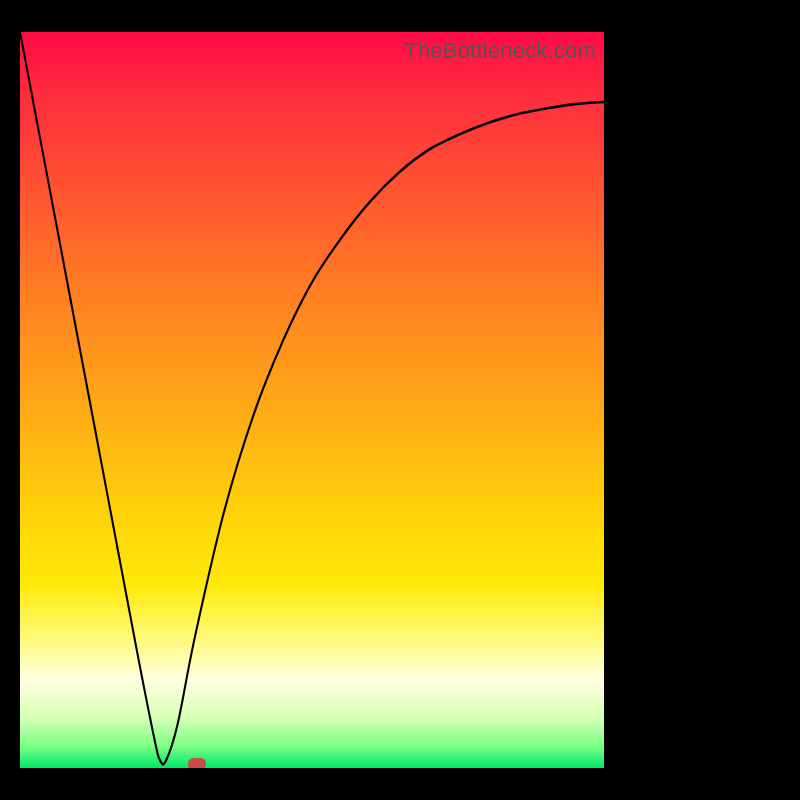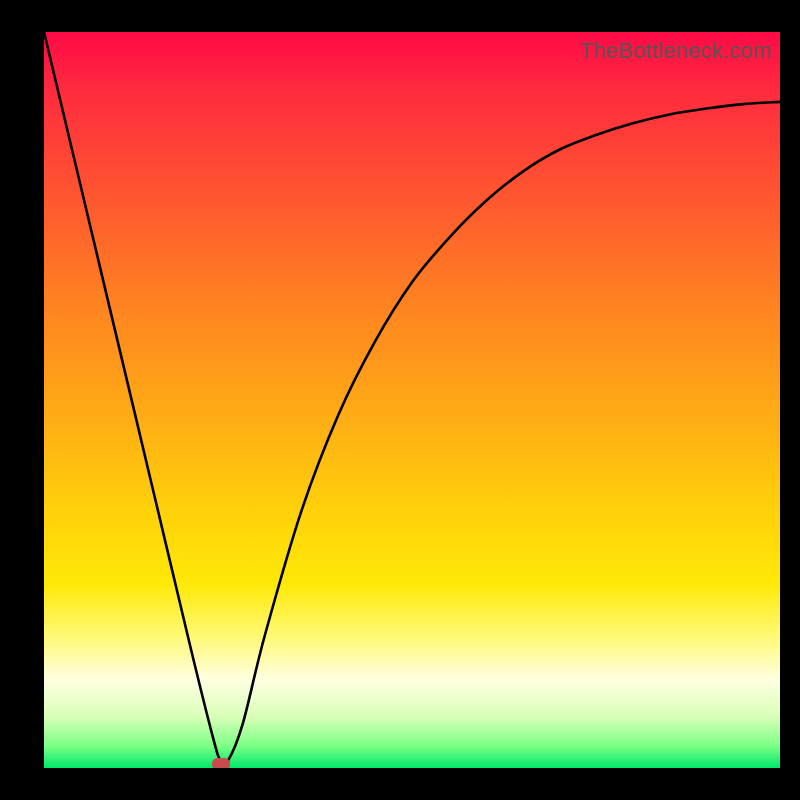--- a/index.html
+++ b/index.html
@@ -12,23 +12,23 @@
     font-family: Arial, Helvetica, sans-serif;
   }
   .frame {
     position: relative;
     width: 800px;
     height: 800px;
     background: #000;
   }
   .plot-area {
     position: absolute;
-    left: 44px;
+    left: 20px;
     top: 32px;
-    width: 736px;
+    width: 584px;
     height: 736px;
     overflow: hidden;
     text-align: center;
   }
   .gradient-bg {
     position: absolute;
     inset: 0;
     background: linear-gradient(
       to bottom,
       #ff0a46 0%,

